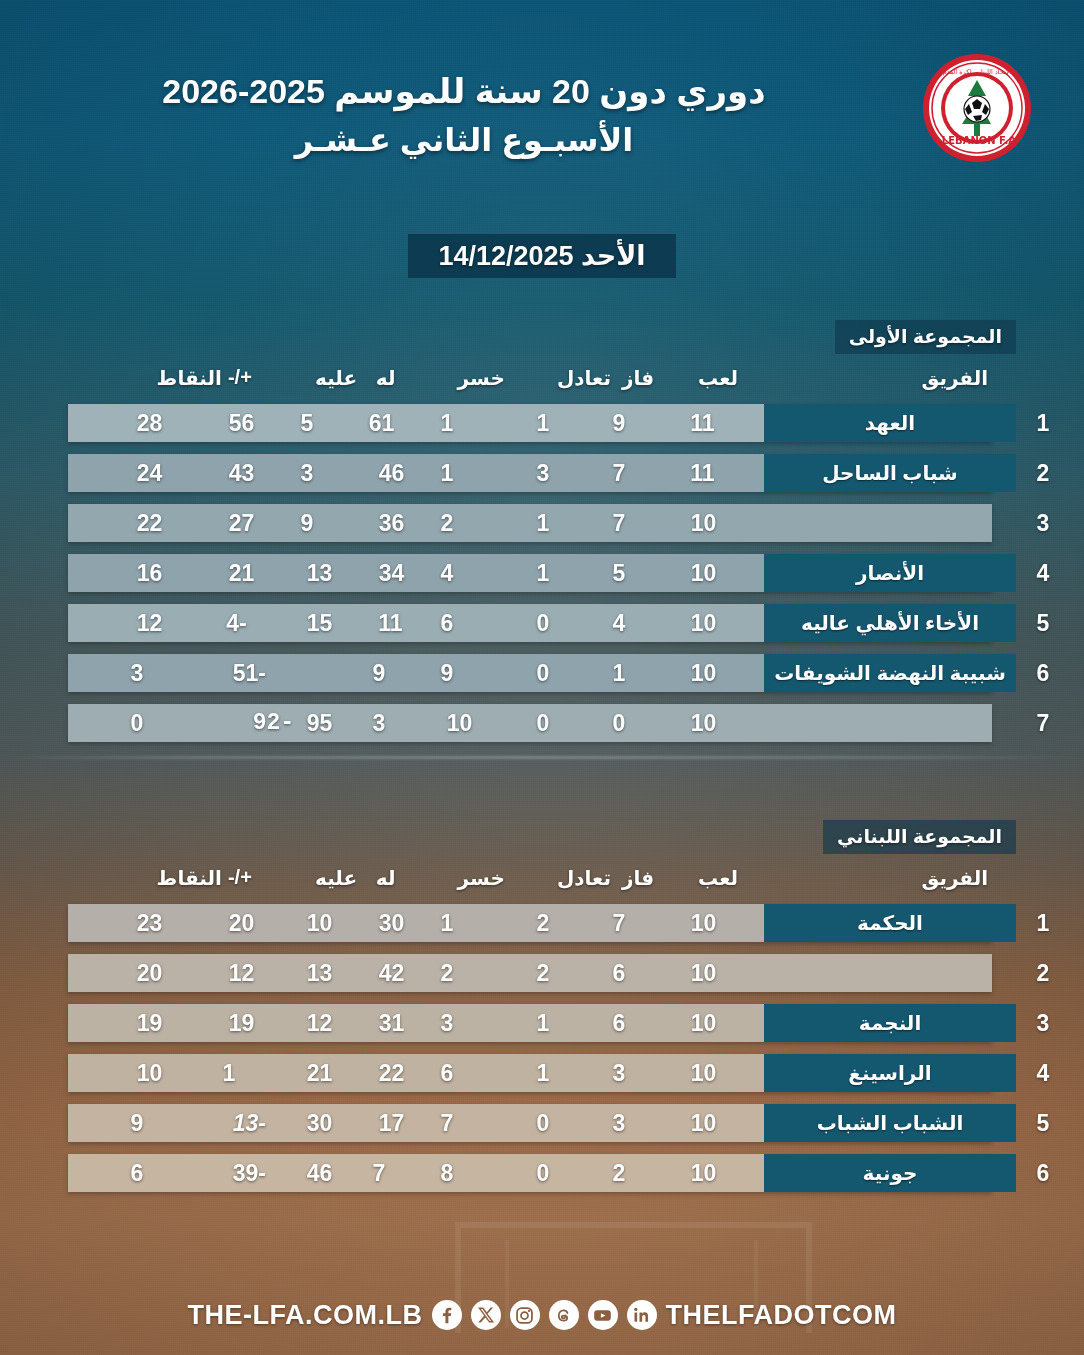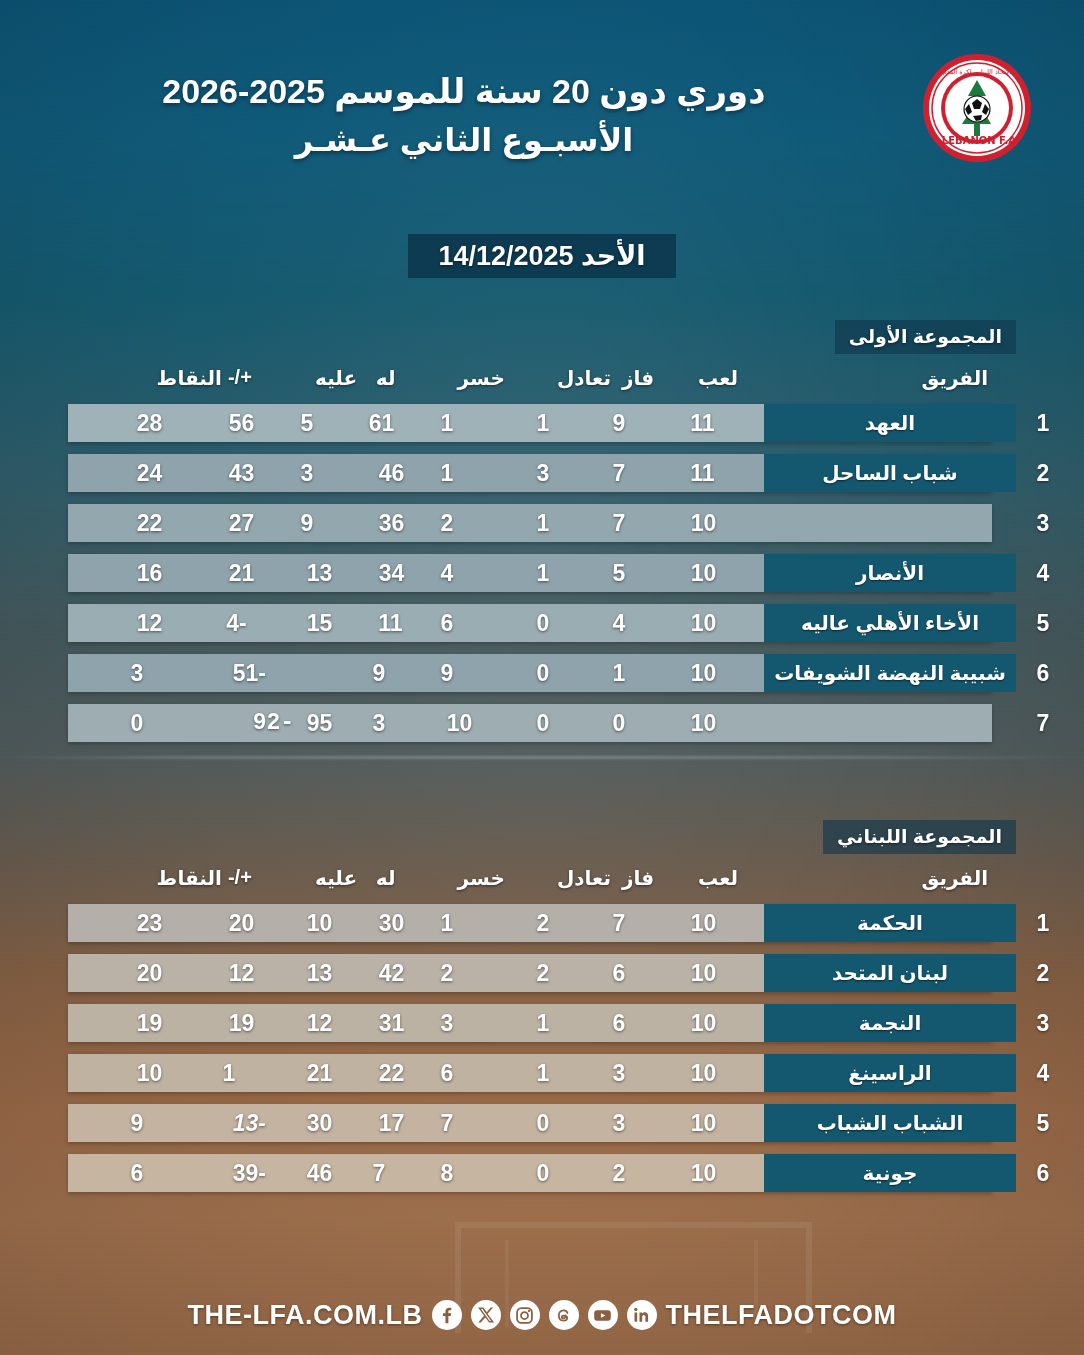--- a/index.html
+++ b/index.html
@@ -324,21 +324,20 @@
             <div class="cell" style="left: 148px;">20</div>
             <div class="cell" style="left: 226px;">10</div>
             <div class="cell" style="left: 298px;">30</div>
             <div class="cell" style="left: 366px;">1</div>
             <div class="cell" style="left: 462px;">2</div>
             <div class="cell" style="left: 538px;">7</div>
             <div class="cell" style="left: 610px;">10</div>
           </div>
           <div class="row" style="top: 50px;">
             <div class="bar"></div>
-            <div class="team">لبنان المتحد</div>
             <div class="rank">2</div>
             <div class="cell" style="left: 56px;">20</div>
             <div class="cell" style="left: 148px;">12</div>
             <div class="cell" style="left: 226px;">13</div>
             <div class="cell" style="left: 298px;">42</div>
             <div class="cell" style="left: 366px;">2</div>
             <div class="cell" style="left: 462px;">2</div>
             <div class="cell" style="left: 538px;">6</div>
             <div class="cell" style="left: 610px;">10</div>
           </div>

